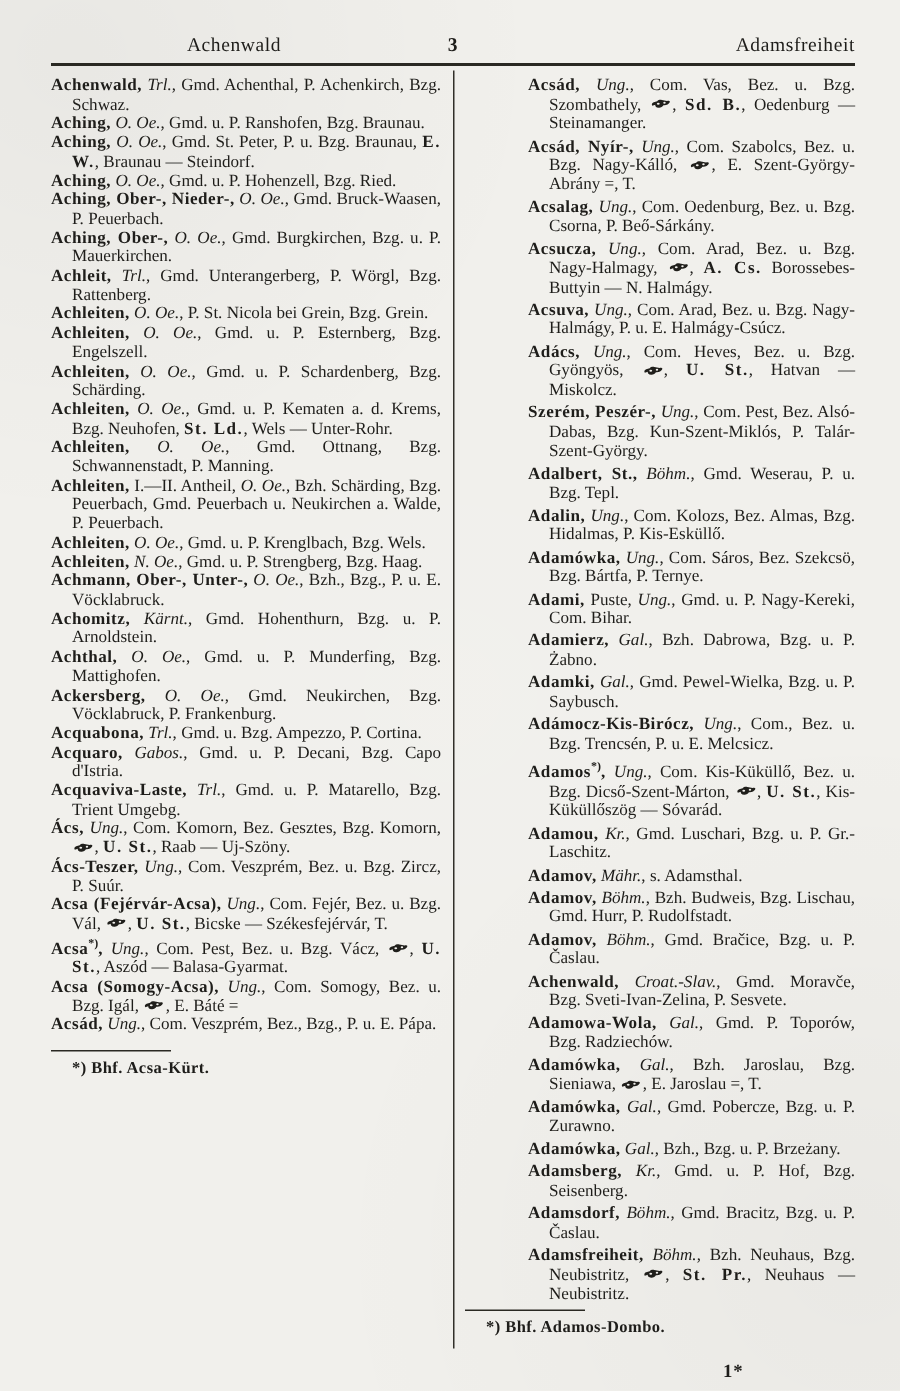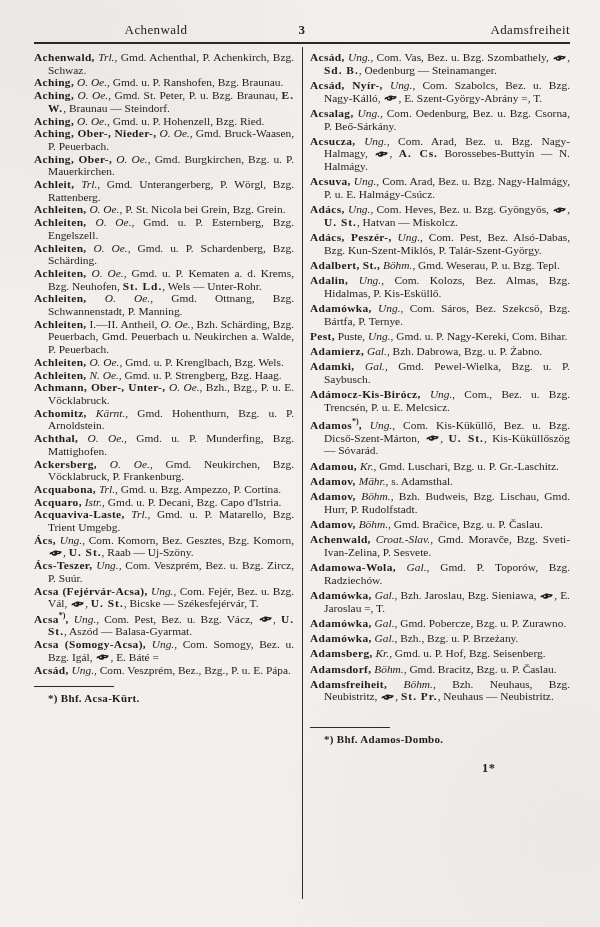--- a/index.html
+++ b/index.html
@@ -48,28 +48,28 @@
     width:50%;
     font-size:11.4px;
     line-height:12.7px;
     text-align:justify;
     box-sizing:border-box;
   }
   .entry{
     padding-left:14px;
     text-indent:-14px;
   }
-  .col2 .entry{margin-bottom:2.5px;}
+  .col2 .entry{margin-bottom:2.5px;margin-left:42px;}
   .hw{font-weight:bold;letter-spacing:.35px;}
   .prov{font-style:italic;}
   .route{font-weight:bold;letter-spacing:1px;}
   .fnref{font-size:8px;vertical-align:super;font-weight:bold;letter-spacing:0;}
   .ph{display:inline-block;text-indent:0;}
   .ph svg{display:inline-block;vertical-align:-0.5px;margin:0 1px;}
-  .footnote{margin-top:24px;}
+  .footnote{margin-top:4px;}
   .col1 .footnote{margin-top:10px;}
   .fnrule{width:80px;border-top:1.2px solid #2a2923;margin-bottom:5px;}
   .fntext{
     font-size:11px;font-weight:bold;
     padding-left:14px;letter-spacing:.3px;
   }
   .signature{
     font-weight:bold;font-size:12.5px;
     margin-top:16px;
     padding-left:172px;
@@ -105,21 +105,21 @@
           <div class="entry"><span class="hw">Achleiten,</span><span class="prov"> O. Oe.</span><span>, Gmd. u. P. Kematen a. d. Krems, Bzg. Neuhofen, </span><span class="route">St. Ld.</span><span>, Wels — Unter-Rohr.</span></div>
           <div class="entry"><span class="hw">Achleiten,</span><span class="prov"> O. Oe.</span><span>, Gmd. Ottnang, Bzg. Schwannenstadt, P. Manning.</span></div>
           <div class="entry"><span class="hw">Achleiten,</span><span> I.—II. Antheil,</span><span class="prov"> O. Oe.</span><span>, Bzh. Schärding, Bzg. Peuerbach, Gmd. Peuerbach u. Neukirchen a. Walde, P. Peuerbach.</span></div>
           <div class="entry"><span class="hw">Achleiten,</span><span class="prov"> O. Oe.</span><span>, Gmd. u. P. Krenglbach, Bzg. Wels.</span></div>
           <div class="entry"><span class="hw">Achleiten,</span><span class="prov"> N. Oe.</span><span>, Gmd. u. P. Strengberg, Bzg. Haag.</span></div>
           <div class="entry"><span class="hw">Achmann, Ober-, Unter-,</span><span class="prov"> O. Oe.</span><span>, Bzh., Bzg., P. u. E. Vöcklabruck.</span></div>
           <div class="entry"><span class="hw">Achomitz,</span><span class="prov"> Kärnt.</span><span>, Gmd. Hohenthurn, Bzg. u. P. Arnoldstein.</span></div>
           <div class="entry"><span class="hw">Achthal,</span><span class="prov"> O. Oe.</span><span>, Gmd. u. P. Munderfing, Bzg. Mattighofen.</span></div>
           <div class="entry"><span class="hw">Ackersberg,</span><span class="prov"> O. Oe.</span><span>, Gmd. Neukirchen, Bzg. Vöcklabruck, P. Frankenburg.</span></div>
           <div class="entry"><span class="hw">Acquabona,</span><span class="prov"> Trl.</span><span>, Gmd. u. Bzg. Ampezzo, P. Cortina.</span></div>
-          <div class="entry"><span class="hw">Acquaro,</span><span class="prov"> Istr.</span><span>, Gmd. u. P. Decani, Bzg. Capo d'Istria.</span></div>
+          <div class="entry"><span class="hw">Acquaro,</span><span class="prov"> Gabos.</span><span>, Gmd. u. P. Decani, Bzg. Capo d'Istria.</span></div>
           <div class="entry"><span class="hw">Acquaviva-Laste,</span><span class="prov"> Trl.</span><span>, Gmd. u. P. Matarello, Bzg. Trient Umgebg.</span></div>
           <div class="entry"><span class="hw">Ács,</span><span class="prov"> Ung.</span><span>, Com. Komorn, Bez. Gesztes, Bzg. Komorn, </span><span class="ph"><svg viewBox="0 0 22 11" width="13" height="7" xmlns="http://www.w3.org/2000/svg">
                 <path fill="#201f1b" d="M1.5 7.2 C0.4 6 1 3.8 3 3.2 L7 2 C8 0.7 10 0.2 12.2 0.6 C15 1.1 16.6 2 19.6 1.6 C21 1.4 21.7 2.4 21 3.6 C20 5.6 17 7 14 6.6 C13 8.4 11 9.6 8.6 9.4 C5.6 9.2 4.6 7.6 4.8 6 Z"></path>
                 <ellipse cx="8.2" cy="5" rx="1.6" ry="1.2" fill="#f1f0ec"></ellipse>
                 <ellipse cx="15.2" cy="3.8" rx="1.4" ry="1" fill="#f1f0ec"></ellipse>
               </svg></span><span>, </span><span class="route">U. St.</span><span>, Raab — Uj-Szöny.</span></div>
           <div class="entry"><span class="hw">Ács-Teszer,</span><span class="prov"> Ung.</span><span>, Com. Veszprém, Bez. u. Bzg. Zircz, P. Suúr.</span></div>
           <div class="entry"><span class="hw">Acsa (Fejérvár-Acsa),</span><span class="prov"> Ung.</span><span>, Com. Fejér, Bez. u. Bzg. Vál, </span><span class="ph"><svg viewBox="0 0 22 11" width="13" height="7" xmlns="http://www.w3.org/2000/svg">
                 <path fill="#201f1b" d="M1.5 7.2 C0.4 6 1 3.8 3 3.2 L7 2 C8 0.7 10 0.2 12.2 0.6 C15 1.1 16.6 2 19.6 1.6 C21 1.4 21.7 2.4 21 3.6 C20 5.6 17 7 14 6.6 C13 8.4 11 9.6 8.6 9.4 C5.6 9.2 4.6 7.6 4.8 6 Z"></path>
                 <ellipse cx="8.2" cy="5" rx="1.6" ry="1.2" fill="#f1f0ec"></ellipse>
@@ -160,25 +160,25 @@
                 <path fill="#201f1b" d="M1.5 7.2 C0.4 6 1 3.8 3 3.2 L7 2 C8 0.7 10 0.2 12.2 0.6 C15 1.1 16.6 2 19.6 1.6 C21 1.4 21.7 2.4 21 3.6 C20 5.6 17 7 14 6.6 C13 8.4 11 9.6 8.6 9.4 C5.6 9.2 4.6 7.6 4.8 6 Z"></path>
                 <ellipse cx="8.2" cy="5" rx="1.6" ry="1.2" fill="#f1f0ec"></ellipse>
                 <ellipse cx="15.2" cy="3.8" rx="1.4" ry="1" fill="#f1f0ec"></ellipse>
               </svg></span><span>, </span><span class="route">A. Cs.</span><span> Borossebes-Buttyin — N. Halmágy.</span></div>
           <div class="entry"><span class="hw">Acsuva,</span><span class="prov"> Ung.</span><span>, Com. Arad, Bez. u. Bzg. Nagy-Halmágy, P. u. E. Halmágy-Csúcz.</span></div>
           <div class="entry"><span class="hw">Adács,</span><span class="prov"> Ung.</span><span>, Com. Heves, Bez. u. Bzg. Gyöngyös, </span><span class="ph"><svg viewBox="0 0 22 11" width="13" height="7" xmlns="http://www.w3.org/2000/svg">
                 <path fill="#201f1b" d="M1.5 7.2 C0.4 6 1 3.8 3 3.2 L7 2 C8 0.7 10 0.2 12.2 0.6 C15 1.1 16.6 2 19.6 1.6 C21 1.4 21.7 2.4 21 3.6 C20 5.6 17 7 14 6.6 C13 8.4 11 9.6 8.6 9.4 C5.6 9.2 4.6 7.6 4.8 6 Z"></path>
                 <ellipse cx="8.2" cy="5" rx="1.6" ry="1.2" fill="#f1f0ec"></ellipse>
                 <ellipse cx="15.2" cy="3.8" rx="1.4" ry="1" fill="#f1f0ec"></ellipse>
               </svg></span><span>, </span><span class="route">U. St.</span><span>, Hatvan — Miskolcz.</span></div>
-          <div class="entry"><span class="hw">Adács, Peszér-,</span><span class="prov"> Ung.</span><span>, Com. Pest, Bez. Alsó-Dabas, Bzg. Kun-Szent-Miklós, P. Talár-Szent-György.</span></div>
+          <div class="entry"><span class="hw">Szerém, Peszér-,</span><span class="prov"> Ung.</span><span>, Com. Pest, Bez. Alsó-Dabas, Bzg. Kun-Szent-Miklós, P. Talár-Szent-György.</span></div>
           <div class="entry"><span class="hw">Adalbert, St.,</span><span class="prov"> Böhm.</span><span>, Gmd. Weserau, P. u. Bzg. Tepl.</span></div>
           <div class="entry"><span class="hw">Adalin,</span><span class="prov"> Ung.</span><span>, Com. Kolozs, Bez. Almas, Bzg. Hidalmas, P. Kis-Esküllő.</span></div>
           <div class="entry"><span class="hw">Adamówka,</span><span class="prov"> Ung.</span><span>, Com. Sáros, Bez. Szekcsö, Bzg. Bártfa, P. Ternye.</span></div>
-          <div class="entry"><span class="hw">Pest,</span><span> Puste,</span><span class="prov"> Ung.</span><span>, Gmd. u. P. Nagy-Kereki, Com. Bihar.</span></div>
+          <div class="entry"><span class="hw">Adami,</span><span> Puste,</span><span class="prov"> Ung.</span><span>, Gmd. u. P. Nagy-Kereki, Com. Bihar.</span></div>
           <div class="entry"><span class="hw">Adamierz,</span><span class="prov"> Gal.</span><span>, Bzh. Dabrowa, Bzg. u. P. Żabno.</span></div>
           <div class="entry"><span class="hw">Adamki,</span><span class="prov"> Gal.</span><span>, Gmd. Pewel-Wielka, Bzg. u. P. Saybusch.</span></div>
           <div class="entry"><span class="hw">Adámocz-Kis-Birócz,</span><span class="prov"> Ung.</span><span>, Com., Bez. u. Bzg. Trencsén, P. u. E. Melcsicz.</span></div>
           <div class="entry"><span class="hw">Adamos</span><span class="fnref">*)</span><span class="hw">,</span><span class="prov"> Ung.</span><span>, Com. Kis-Küküllő, Bez. u. Bzg. Dicső-Szent-Márton, </span><span class="ph"><svg viewBox="0 0 22 11" width="13" height="7" xmlns="http://www.w3.org/2000/svg">
                 <path fill="#201f1b" d="M1.5 7.2 C0.4 6 1 3.8 3 3.2 L7 2 C8 0.7 10 0.2 12.2 0.6 C15 1.1 16.6 2 19.6 1.6 C21 1.4 21.7 2.4 21 3.6 C20 5.6 17 7 14 6.6 C13 8.4 11 9.6 8.6 9.4 C5.6 9.2 4.6 7.6 4.8 6 Z"></path>
                 <ellipse cx="8.2" cy="5" rx="1.6" ry="1.2" fill="#f1f0ec"></ellipse>
                 <ellipse cx="15.2" cy="3.8" rx="1.4" ry="1" fill="#f1f0ec"></ellipse>
               </svg></span><span>, </span><span class="route">U. St.</span><span>, Kis-Küküllőszög — Sóvarád.</span></div>
           <div class="entry"><span class="hw">Adamou,</span><span class="prov"> Kr.</span><span>, Gmd. Luschari, Bzg. u. P. Gr.-Laschitz.</span></div>
           <div class="entry"><span class="hw">Adamov,</span><span class="prov"> Mähr.</span><span>, s. Adamsthal.</span></div>

